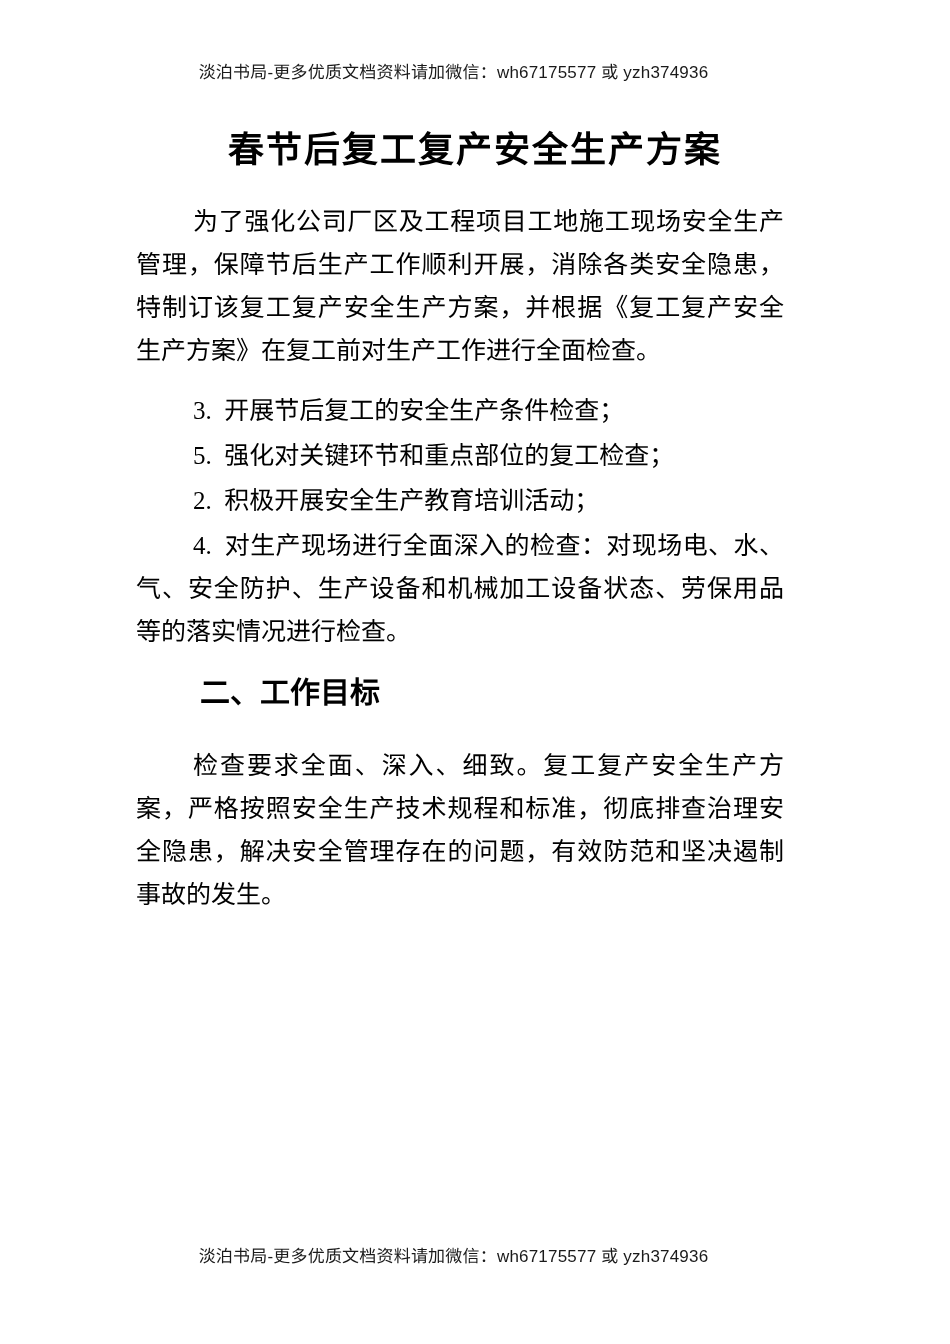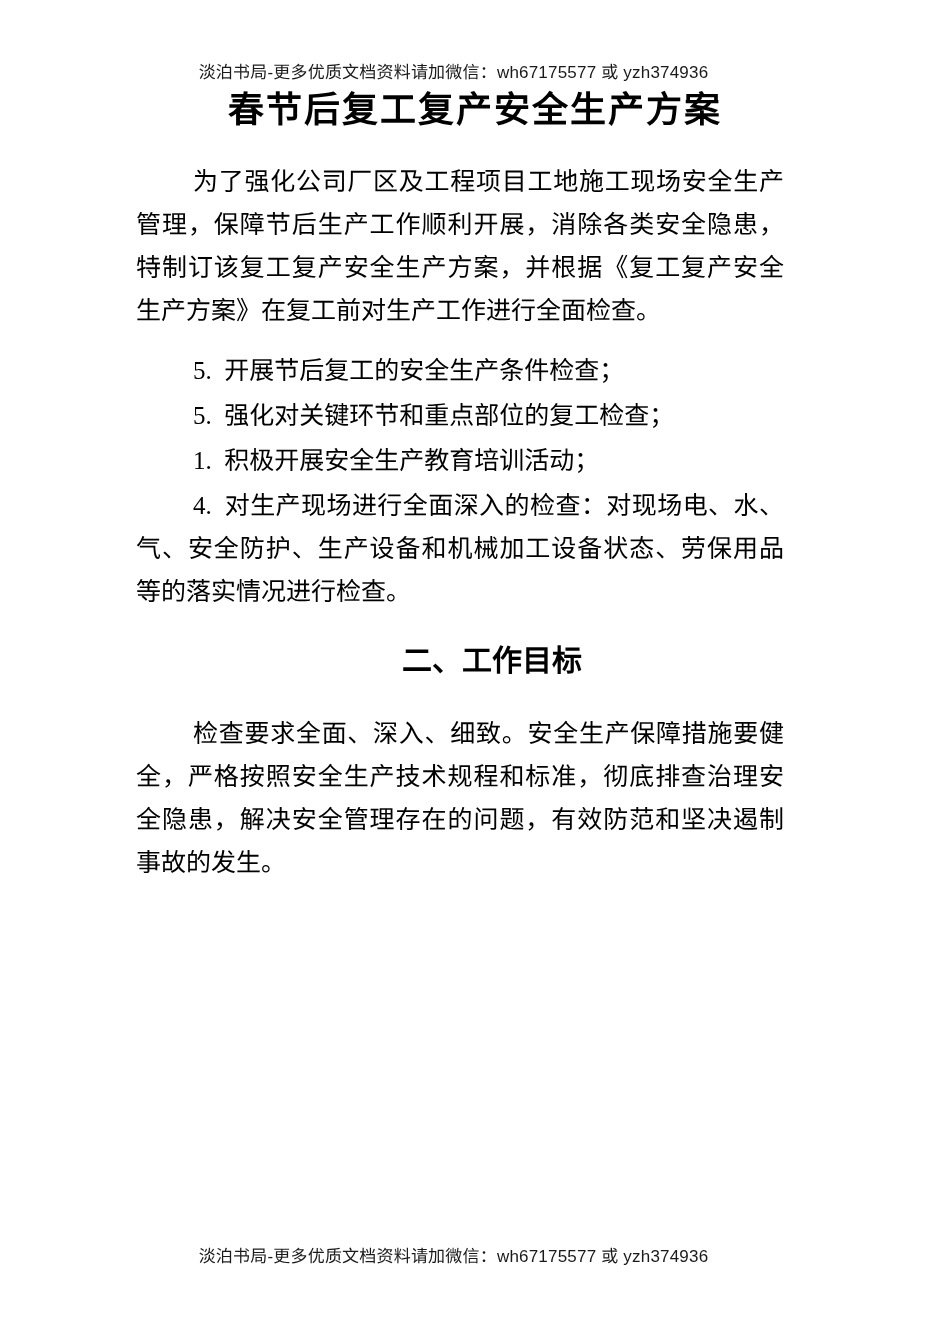--- a/index.html
+++ b/index.html
@@ -28,20 +28,21 @@
   .watermark.top {
     padding-top: 60px;
   }
   .watermark.bottom {
     position: absolute;
     left: 0;
     top: 1244px;
   }
   .doc-title {
     width: 950px;
+    margin-top: 40px;
     text-align: center;
     font-family: "Liberation Sans", "DejaVu Sans", sans-serif;
     font-weight: bold;
     font-size: 36px;
     line-height: 48px;
     letter-spacing: 2px;
     color: #000000;
   }
   .content {
     margin-left: 136px;
@@ -61,21 +62,21 @@
   .section-heading {
     margin: 0;
     font-family: "Liberation Sans", "DejaVu Sans", sans-serif;
     font-weight: bold;
     font-size: 30px;
     line-height: 45px;
     text-indent: 64px;
     color: #000000;
   }
   .heading-1 { margin-top: 17px; }
-  .heading-2 { margin-top: 25px; text-align: center; }
+  .heading-2 { margin-top: 17px; }
   .list-item {
     margin: 0;
     font-size: 25px;
     line-height: 43px;
     text-align: justify;
     text-indent: 57px;
     color: #000000;
   }
   .list-item.first { margin-top: 17px; }
   .list-item.rest  { margin-top: 2px; }
@@ -90,29 +91,29 @@
 
   <div class="watermark top">淡泊书局-更多优质文档资料请加微信：wh67175577 或 yzh374936</div>
 
   <div class="doc-title">春节后复工复产安全生产方案</div>
 
   <div class="content">
 
     <p class="body-para intro">为了强化公司厂区及工程项目工地施工现场安全生产管理，保障节后生产工作顺利开展，消除各类安全隐患，特制订该复工复产安全生产方案，并根据《复工复产安全生产方案》在复工前对生产工作进行全面检查。</p>
 
 
-    <p class="list-item first">5. 开展节后复工的安全生产条件检查；</p>
+    <p class="list-item first">3. 开展节后复工的安全生产条件检查；</p>
 
     <p class="list-item rest">5. 强化对关键环节和重点部位的复工检查；</p>
 
-    <p class="list-item rest">1. 积极开展安全生产教育培训活动；</p>
+    <p class="list-item rest">2. 积极开展安全生产教育培训活动；</p>
 
     <p class="list-item rest">4. 对生产现场进行全面深入的检查：对现场电、水、气、安全防护、生产设备和机械加工设备状态、劳保用品等的落实情况进行检查。</p>
 
     <h2 class="section-heading heading-2">二、工作目标</h2>
 
-    <p class="body-para closing">检查要求全面、深入、细致。安全生产保障措施要健全，严格按照安全生产技术规程和标准，彻底排查治理安全隐患，解决安全管理存在的问题，有效防范和坚决遏制事故的发生。</p>
+    <p class="body-para closing">检查要求全面、深入、细致。复工复产安全生产方案，严格按照安全生产技术规程和标准，彻底排查治理安全隐患，解决安全管理存在的问题，有效防范和坚决遏制事故的发生。</p>
 
   </div>
 
   <div class="watermark bottom">淡泊书局-更多优质文档资料请加微信：wh67175577 或 yzh374936</div>
 
 </div>
 
 </body></html>

